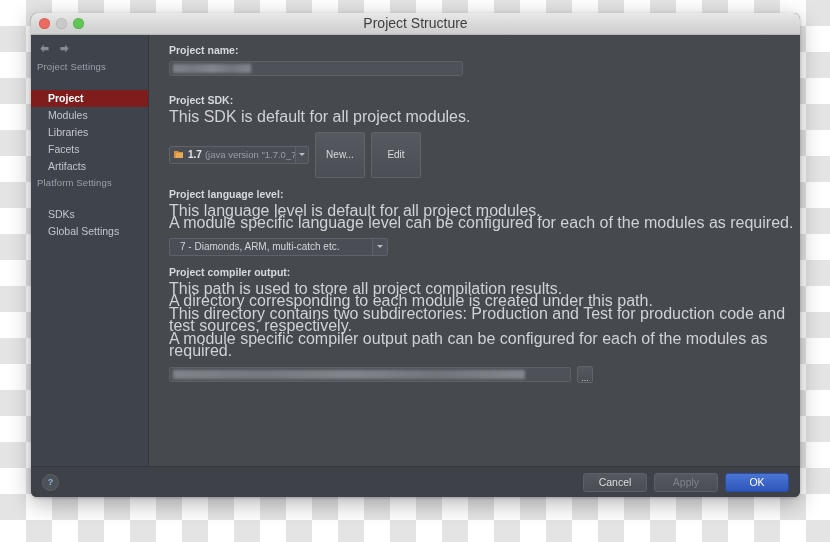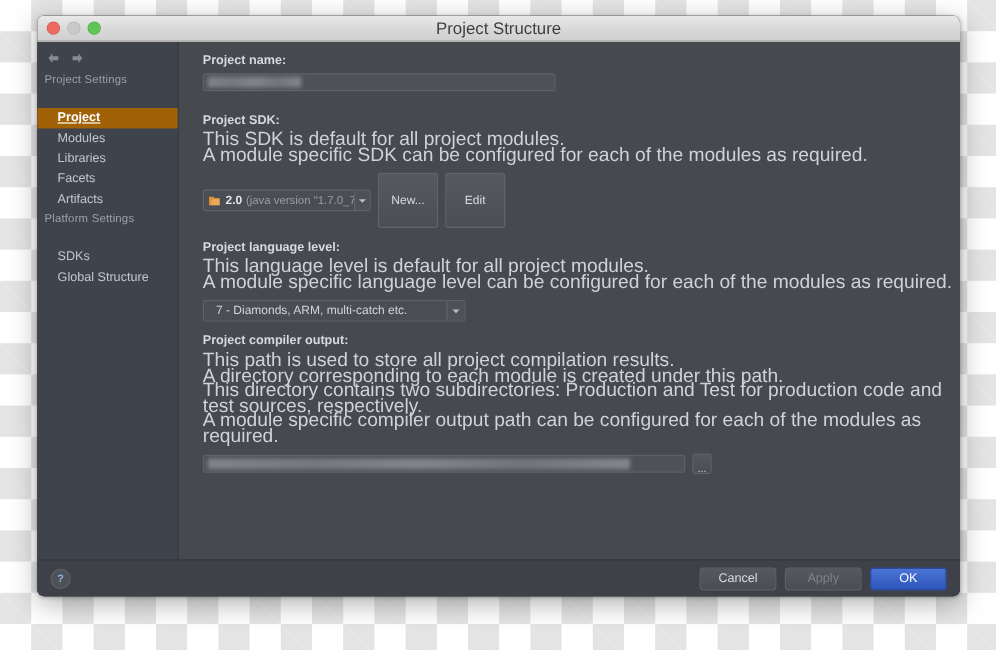--- a/index.html
+++ b/index.html
@@ -106,24 +106,23 @@
     padding: 2px 0 18px 6px;
     letter-spacing: .15px;
   }
   .side-item {
     font-size: 10.5px;
     color: #c2c6cd;
     padding: 2px 0 2px 17px;
     line-height: 13px;
   }
   .side-item.selected {
-    background: #a16207;
+    background: #7f1d1d;
     color: #ffffff;
     font-weight: bold;
-    text-decoration: underline;
   }
   .side-gap { height: 14px; }
 
   
   .content {
     flex: 1;
     background: #46494e;
     padding: 9px 0 0 20px;
     min-width: 0;
     position: relative;
@@ -333,49 +332,48 @@
         </div>
         <div class="side-item">
           <span>Artifacts</span>
         </div>
 
         <div class="group-title">Platform Settings</div>
         <div class="side-item">
           <span>SDKs</span>
         </div>
         <div class="side-item">
-          <span>Global Structure</span>
+          <span>Global Settings</span>
         </div>
 
         <div class="side-gap"></div>
 
       </div>
 
       <div class="content">
 
         <div class="lbl-bold">Project name:</div>
         <div class="textfield tf-name">
           <span class="blurtext w1"></span>
         </div>
 
         <div class="sp-18"></div>
 
         <div class="lbl-bold">Project SDK:</div>
         <div class="lbl-plain">This SDK is default for all project modules.</div>
-        <div class="lbl-plain">A module specific SDK can be configured for each of the modules as required.</div>
 
         <div class="sp-8"></div>
 
         <div class="row">
           <div class="combo combo-sdk">
             <svg class="sdk-icon" viewBox="0 0 10 9">
               <path d="M0 1 h4 l1 1 h4 v6 H0 Z" fill="#d98e3a"></path>
               <path d="M2 3 h7 v5 H2 Z" fill="#e8a85a"></path>
             </svg>
-            <span class="sdk-ver">2.0</span>
+            <span class="sdk-ver">1.7</span>
             <span class="sdk-sub">(java version "1.7.0_79")</span>
             <span class="caret-box">
                 <i class="caret"></i>
               </span>
           </div>
           <div class="btn">New...</div>
           <div class="btn">Edit</div>
         </div>
 
         <div class="sp-10"></div>

